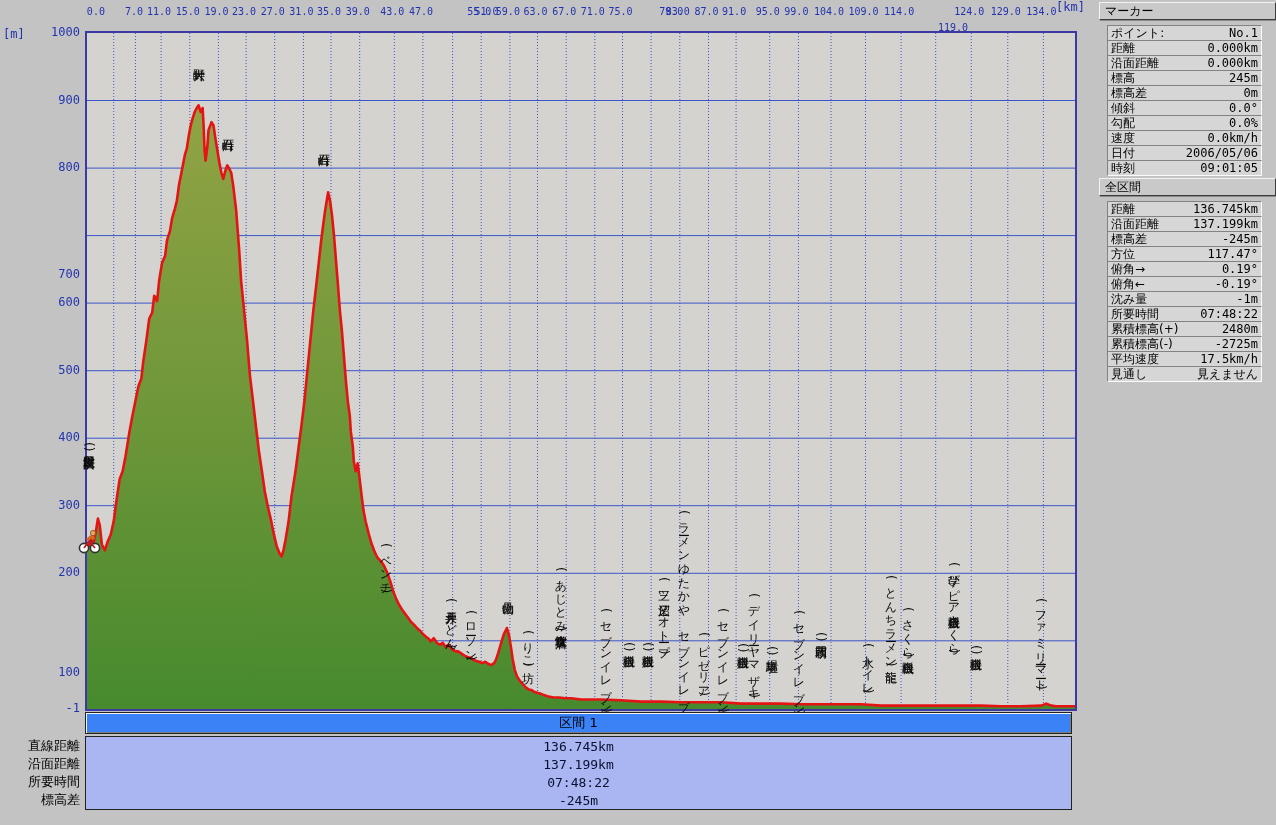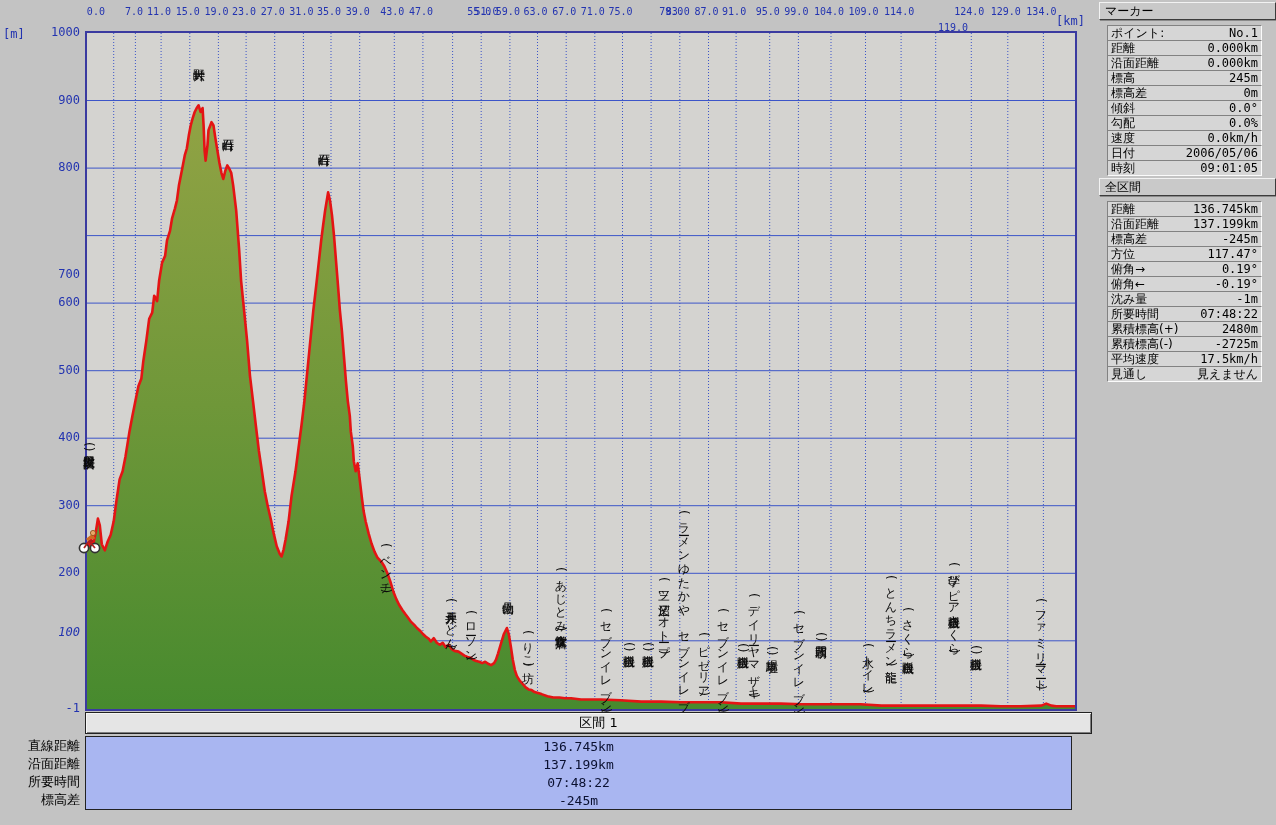--- a/index.html
+++ b/index.html
@@ -50,45 +50,45 @@
     margin-top:-1px;
     display:flex;justify-content:space-between;align-items:center;
     padding:0 3px;font-size:12px;color:#000;
   }
   .info-row .lab{white-space:nowrap;}
   .info-row .val{white-space:nowrap;font-family:"DejaVu Sans Mono","Liberation Mono",monospace;}
 
   
   #segment-bar{
     position:absolute;left:85px;top:712px;width:985px;height:20px;
-    background:#e5e5e5;border:1px solid #222;
+    background:#3b82f6;border:1px solid #222;
     box-shadow:inset 1px 1px 0 #f6f6f6,inset -1px -1px 0 #7d7d7d;
     display:flex;align-items:center;justify-content:center;
-    font-size:13px;color:#000;padding-left:20px;
+    font-size:13px;color:#000;
   }
   #segment-values{
     position:absolute;left:85px;top:736px;width:985px;height:72px;
     background:#a9b6f1;border:1px solid #222;
   }
   .seg-val-row{
     height:18px;display:flex;align-items:center;justify-content:center;
     font-size:13px;color:#0a1030;
     font-family:"DejaVu Sans Mono","Liberation Mono",monospace;
   }
   #bottom-labels{position:absolute;left:0px;top:737px;width:80px;}
   .bottom-label-row{
     height:18px;text-align:right;font-size:13px;color:#000;
     display:block;line-height:18px;
   }
 </style>
 </head>
 <body>
 
 <div class="unit-label" style="left:3px;top:27px;">[m]</div>
-<div class="unit-label" style="left:1056px;top:14px;">[km]</div>
+<div class="unit-label" style="left:1056px;top:0;">[km]</div>
 
 <div id="xticks">
     <div class="xtick" style="left: 95.892px;">0.0</div>
     <div class="xtick" style="left: 133.93px;">7.0</div>
     <div class="xtick" style="left: 159.124px;">11.0</div>
     <div class="xtick" style="left: 187.776px;">15.0</div>
     <div class="xtick" style="left: 216.428px;">19.0</div>
     <div class="xtick" style="left: 244.092px;">23.0</div>
     <div class="xtick" style="left: 272.744px;">27.0</div>
     <div class="xtick" style="left: 301.396px;">31.0</div>
@@ -120,21 +120,21 @@
 <div id="yticks">
     <div class="ytick" style="top: 25px;">1000</div>
     <div class="ytick" style="top: 92.5325px;">900</div>
     <div class="ytick" style="top: 160.065px;">800</div>
     <div class="ytick" style="top: 227px; margin-top: 40px;">700</div>
     <div class="ytick" style="top: 295.13px;">600</div>
     <div class="ytick" style="top: 362.662px;">500</div>
     <div class="ytick" style="top: 430.195px;">400</div>
     <div class="ytick" style="top: 497.727px;">300</div>
     <div class="ytick" style="top: 565.26px;">200</div>
-    <div class="ytick" style="top: 625px; font-style: italic;">100</div>
+    <div class="ytick" style="top: 665px;">100</div>
     <div class="ytick" style="top: 701px;">-1</div>
   </div>
 
 <div id="plot">
   <svg id="chart-svg" width="988" height="676" viewBox="0 0 988 676">
     <defs>
       <linearGradient id="fillgrad" x1="0" y1="0" x2="0" y2="676" gradientUnits="userSpaceOnUse">
         <stop offset="0" stop-color="#9aa647"></stop>
         <stop offset="0.55" stop-color="#6f9739"></stop>
         <stop offset="1" stop-color="#478a2e"></stop>

